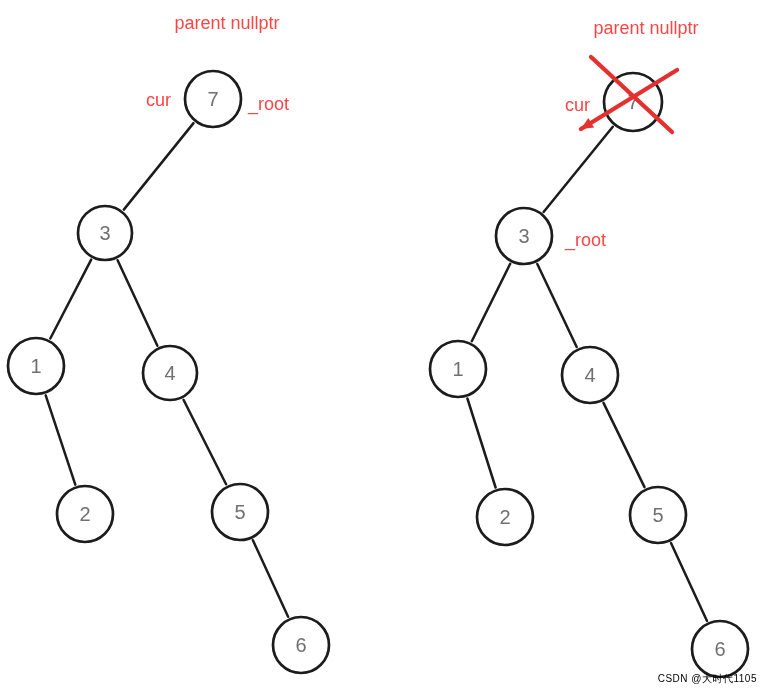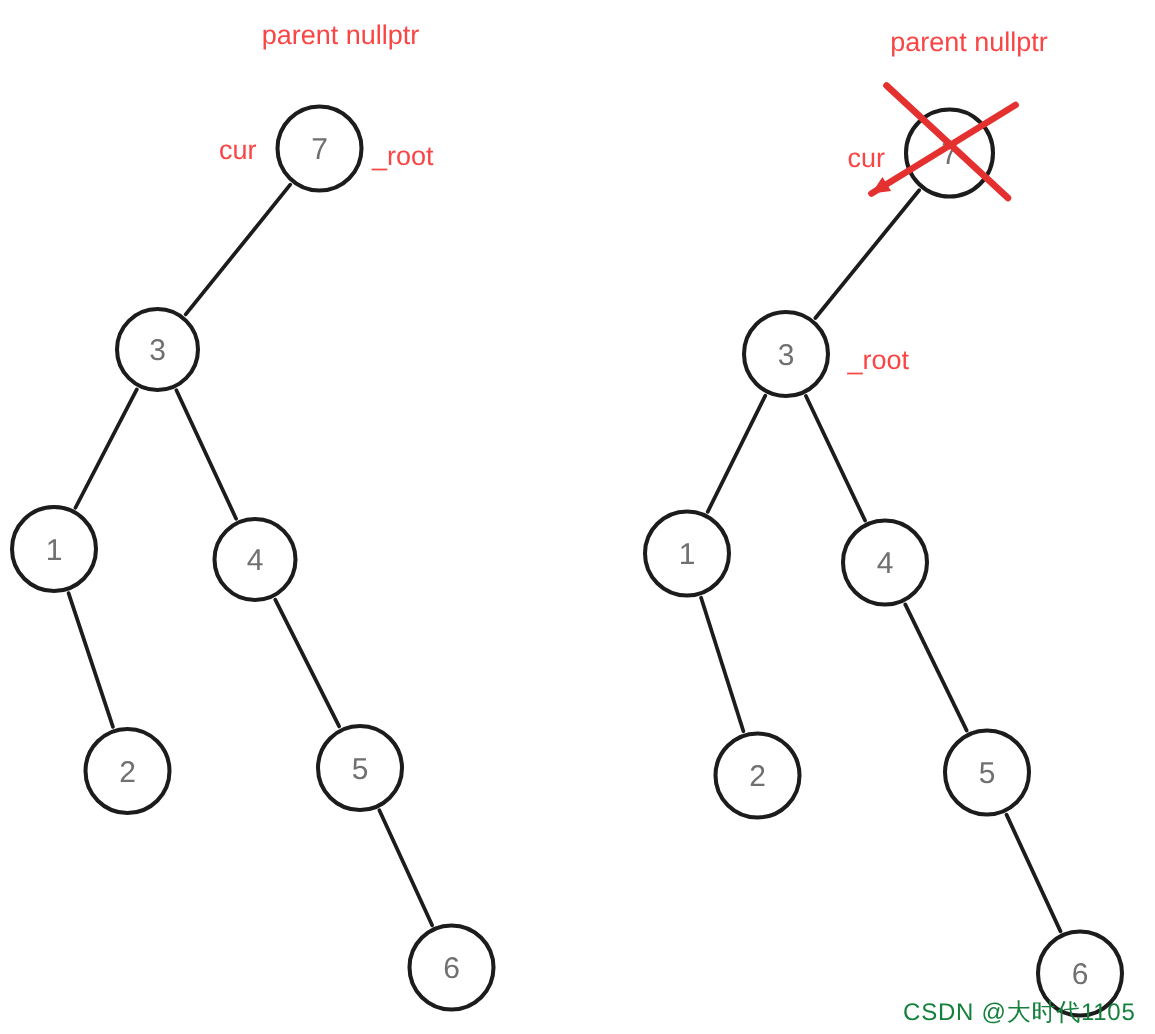--- a/index.html
+++ b/index.html
@@ -15,23 +15,23 @@
     overflow: hidden;
     font-family: "Liberation Sans", sans-serif;
   }
   svg text {
     font-family: "Liberation Sans", sans-serif;
   }
   .watermark {
     position: absolute;
     right: 13px;
     bottom: 3px;
-    font-size: 16px;
+    font-size: 10px;
     letter-spacing: 0.5px;
-    color: #15803d;
+    color: #000000;
     user-select: none;
     white-space: nowrap;
   }
 </style>
 </head>
 <body>
 
 <div class="stage">
   <svg id="scene" width="770" height="689" viewBox="0 0 770 689">
       <g>

